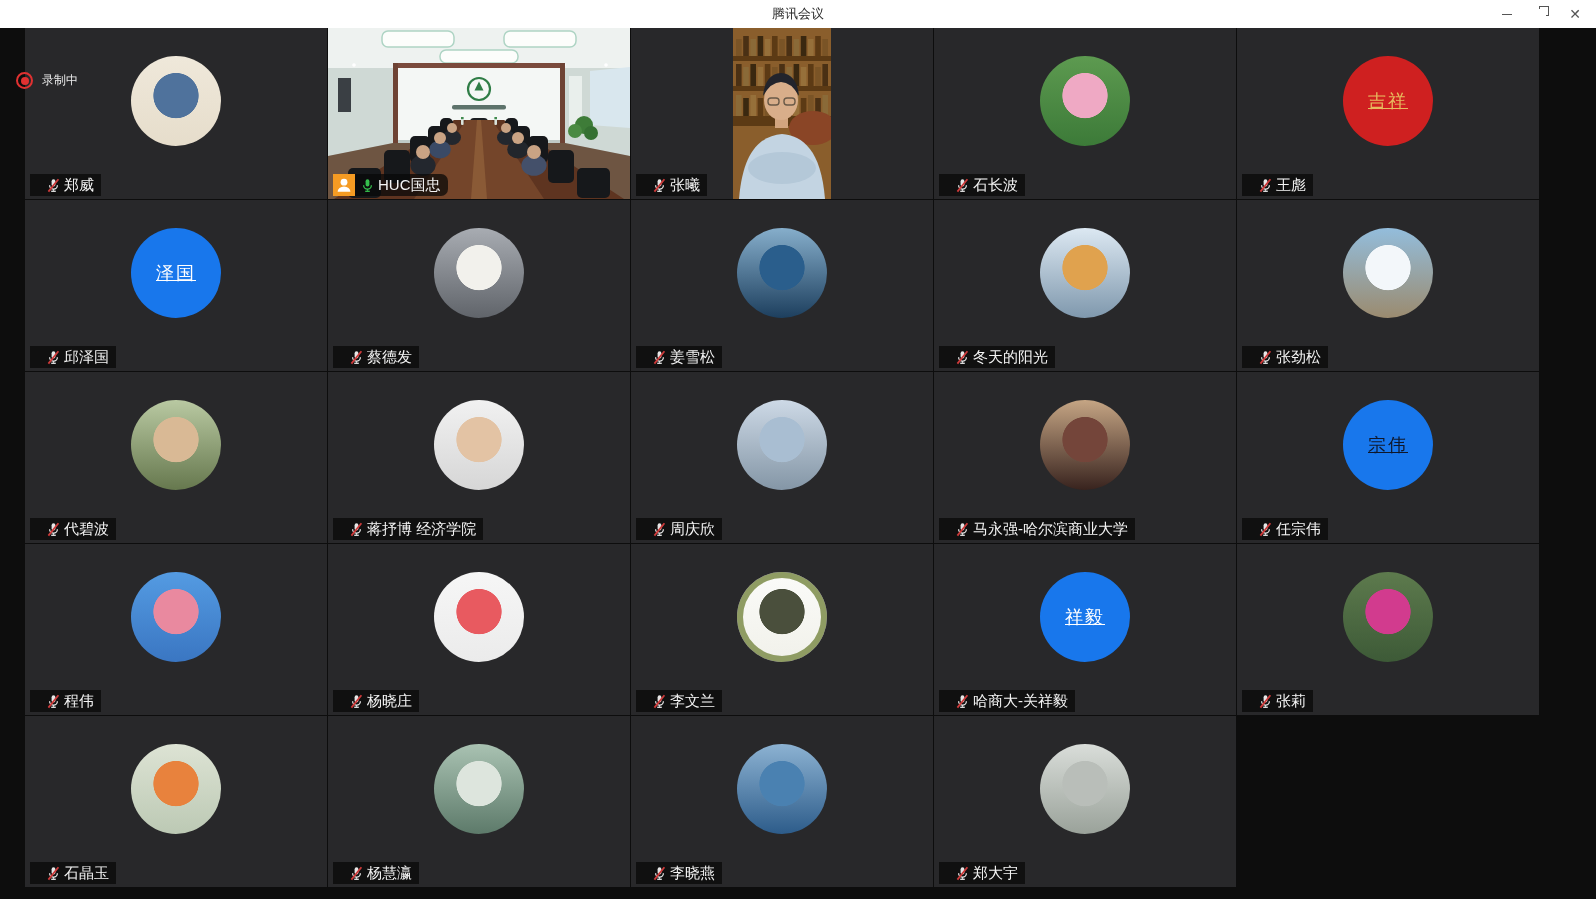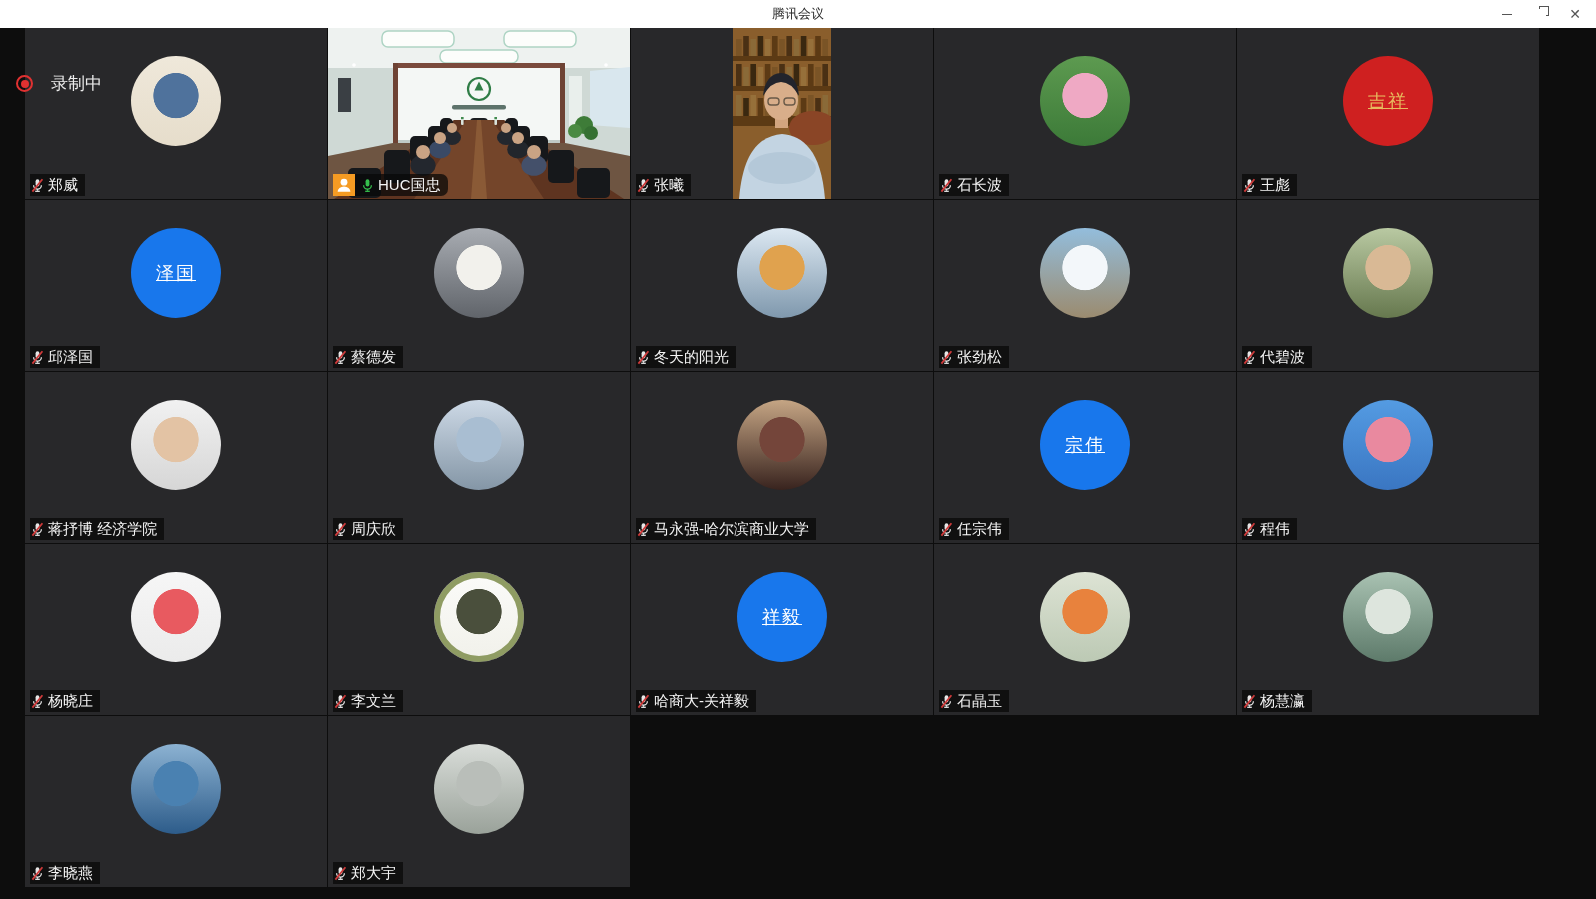--- a/index.html
+++ b/index.html
@@ -26,27 +26,27 @@
   .cell{background:#28282a;position:relative;overflow:hidden;
     display:flex;align-items:center;justify-content:center;}
   .cell.active{box-shadow:inset 0 0 0 2px #25b864;}
   .avatar{width:90px;height:90px;border-radius:50%;margin-bottom:26px;
     display:flex;align-items:center;justify-content:center;
     font-size:18px;letter-spacing:2px;user-select:none;text-decoration:underline;}
   .video-fill{position:absolute;left:0;top:0;width:100%;height:100%;}
   .video-strip{width:98px;height:171px;display:block;}
   .name-tag{position:absolute;left:5px;bottom:3px;height:22px;max-width:290px;
     background:rgba(8,8,8,0.74);color:#f4f4f4;font-size:15px;
-    display:flex;align-items:center;padding:0 7px 0 0;gap:3px;white-space:nowrap;z-index:4;}
+    display:flex;align-items:center;padding:0 7px 0 16px;gap:3px;white-space:nowrap;z-index:4;}
   .name-tag.with-badge{padding-left:0;border-radius:7px;}
   .badge{width:22px;height:22px;flex:0 0 22px;margin-right:2px;display:block;}
   .mic{flex:0 0 15px;display:block;}
   
-  .recording{position:absolute;left:16px;top:72px;display:flex;align-items:center;gap:18px;
-    color:#ececec;font-size:17px;z-index:9;}
+  .recording{position:absolute;left:16px;top:72px;display:flex;align-items:center;gap:9px;
+    color:#ececec;font-size:12px;z-index:9;}
   .rec-dot{width:13px;height:13px;border:2px solid #e03131;border-radius:50%;position:relative;display:block;}
   .rec-dot::after{content:"";position:absolute;left:2.5px;top:2.5px;width:8px;height:8px;background:#e03131;border-radius:50%;}
 </style>
 </head>
 <body>
 
 <div class="titlebar">
   <div class="title">腾讯会议</div>
   <div class="win-controls">
     <div class="win-btn">
@@ -279,20 +279,33 @@
           <rect x="5.6" y="1.3" width="3.8" height="7.2" rx="1.9" fill="#e6e6e6"></rect>
           <path d="M3.6,7.2 a3.9,3.9 0 0 0 7.8,0" fill="none" stroke="#e6e6e6" stroke-width="1.3"></path>
           <line x1="7.5" y1="11.1" x2="7.5" y2="12.8" stroke="#e6e6e6" stroke-width="1.3"></line>
           <line x1="5.2" y1="13.3" x2="9.8" y2="13.3" stroke="#e6e6e6" stroke-width="1.3"></line>
           <line x1="2.4" y1="13.6" x2="12.4" y2="1.2" stroke="#cf3a3a" stroke-width="1.8"></line>
         </svg>
         <span>蔡德发</span>
       </div>
     </div>
     <div class="cell">
+      <div class="avatar" style="background: radial-gradient(circle at 50% 44%, rgb(42, 94, 140) 0px, rgb(42, 94, 140) 33%, rgba(0, 0, 0, 0) 34%), linear-gradient(rgb(134, 174, 203) 0%, rgb(29, 63, 94) 100%);"></div>
+      <div class="name-tag">
+        <svg class="mic" viewBox="0 0 15 15" preserveAspectRatio="none">
+          <rect x="5.6" y="1.3" width="3.8" height="7.2" rx="1.9" fill="#e6e6e6"></rect>
+          <path d="M3.6,7.2 a3.9,3.9 0 0 0 7.8,0" fill="none" stroke="#e6e6e6" stroke-width="1.3"></path>
+          <line x1="7.5" y1="11.1" x2="7.5" y2="12.8" stroke="#e6e6e6" stroke-width="1.3"></line>
+          <line x1="5.2" y1="13.3" x2="9.8" y2="13.3" stroke="#e6e6e6" stroke-width="1.3"></line>
+          <line x1="2.4" y1="13.6" x2="12.4" y2="1.2" stroke="#cf3a3a" stroke-width="1.8"></line>
+        </svg>
+        <span>姜雪松</span>
+      </div>
+    </div>
+    <div class="cell">
       <div class="avatar" style="background: radial-gradient(circle at 50% 44%, rgb(224, 162, 78) 0px, rgb(224, 162, 78) 33%, rgba(0, 0, 0, 0) 34%), linear-gradient(rgb(220, 232, 242) 0%, rgb(127, 152, 173) 100%);"></div>
       <div class="name-tag">
         <svg class="mic" viewBox="0 0 15 15" preserveAspectRatio="none">
           <rect x="5.6" y="1.3" width="3.8" height="7.2" rx="1.9" fill="#e6e6e6"></rect>
           <path d="M3.6,7.2 a3.9,3.9 0 0 0 7.8,0" fill="none" stroke="#e6e6e6" stroke-width="1.3"></path>
           <line x1="7.5" y1="11.1" x2="7.5" y2="12.8" stroke="#e6e6e6" stroke-width="1.3"></line>
           <line x1="5.2" y1="13.3" x2="9.8" y2="13.3" stroke="#e6e6e6" stroke-width="1.3"></line>
           <line x1="2.4" y1="13.6" x2="12.4" y2="1.2" stroke="#cf3a3a" stroke-width="1.8"></line>
         </svg>
         <span>冬天的阳光</span>
@@ -357,21 +370,21 @@
           <rect x="5.6" y="1.3" width="3.8" height="7.2" rx="1.9" fill="#e6e6e6"></rect>
           <path d="M3.6,7.2 a3.9,3.9 0 0 0 7.8,0" fill="none" stroke="#e6e6e6" stroke-width="1.3"></path>
           <line x1="7.5" y1="11.1" x2="7.5" y2="12.8" stroke="#e6e6e6" stroke-width="1.3"></line>
           <line x1="5.2" y1="13.3" x2="9.8" y2="13.3" stroke="#e6e6e6" stroke-width="1.3"></line>
           <line x1="2.4" y1="13.6" x2="12.4" y2="1.2" stroke="#cf3a3a" stroke-width="1.8"></line>
         </svg>
         <span>马永强-哈尔滨商业大学</span>
       </div>
     </div>
     <div class="cell">
-      <div class="avatar" style="background: rgb(24, 119, 236); color: #ffffff; text-align: center;">宗伟</div>
+      <div class="avatar" style="background: rgb(24, 119, 236); color: #0f172a; text-align: center;">宗伟</div>
       <div class="name-tag">
         <svg class="mic" viewBox="0 0 15 15" preserveAspectRatio="none">
           <rect x="5.6" y="1.3" width="3.8" height="7.2" rx="1.9" fill="#e6e6e6"></rect>
           <path d="M3.6,7.2 a3.9,3.9 0 0 0 7.8,0" fill="none" stroke="#e6e6e6" stroke-width="1.3"></path>
           <line x1="7.5" y1="11.1" x2="7.5" y2="12.8" stroke="#e6e6e6" stroke-width="1.3"></line>
           <line x1="5.2" y1="13.3" x2="9.8" y2="13.3" stroke="#e6e6e6" stroke-width="1.3"></line>
           <line x1="2.4" y1="13.6" x2="12.4" y2="1.2" stroke="#cf3a3a" stroke-width="1.8"></line>
         </svg>
         <span>任宗伟</span>
       </div>
@@ -419,20 +432,33 @@
       <div class="avatar" style="background: rgb(24, 119, 236); color: #ffffff;">祥毅</div>
       <div class="name-tag">
         <svg class="mic" viewBox="0 0 15 15" preserveAspectRatio="none">
           <rect x="5.6" y="1.3" width="3.8" height="7.2" rx="1.9" fill="#e6e6e6"></rect>
           <path d="M3.6,7.2 a3.9,3.9 0 0 0 7.8,0" fill="none" stroke="#e6e6e6" stroke-width="1.3"></path>
           <line x1="7.5" y1="11.1" x2="7.5" y2="12.8" stroke="#e6e6e6" stroke-width="1.3"></line>
           <line x1="5.2" y1="13.3" x2="9.8" y2="13.3" stroke="#e6e6e6" stroke-width="1.3"></line>
           <line x1="2.4" y1="13.6" x2="12.4" y2="1.2" stroke="#cf3a3a" stroke-width="1.8"></line>
         </svg>
         <span>哈商大-关祥毅</span>
+      </div>
+    </div>
+    <div class="cell">
+      <div class="avatar" style="background: radial-gradient(circle at 50% 44%, rgb(210, 59, 142) 0px, rgb(210, 59, 142) 33%, rgba(0, 0, 0, 0) 34%), linear-gradient(rgb(93, 122, 77) 0%, rgb(61, 90, 55) 100%);"></div>
+      <div class="name-tag">
+        <svg class="mic" viewBox="0 0 15 15" preserveAspectRatio="none">
+          <rect x="5.6" y="1.3" width="3.8" height="7.2" rx="1.9" fill="#e6e6e6"></rect>
+          <path d="M3.6,7.2 a3.9,3.9 0 0 0 7.8,0" fill="none" stroke="#e6e6e6" stroke-width="1.3"></path>
+          <line x1="7.5" y1="11.1" x2="7.5" y2="12.8" stroke="#e6e6e6" stroke-width="1.3"></line>
+          <line x1="5.2" y1="13.3" x2="9.8" y2="13.3" stroke="#e6e6e6" stroke-width="1.3"></line>
+          <line x1="2.4" y1="13.6" x2="12.4" y2="1.2" stroke="#cf3a3a" stroke-width="1.8"></line>
+        </svg>
+        <span>张莉</span>
       </div>
     </div>
     <div class="cell">
       <div class="avatar" style="background: radial-gradient(circle at 50% 44%, rgb(232, 130, 61) 0px, rgb(232, 130, 61) 33%, rgba(0, 0, 0, 0) 34%), linear-gradient(rgb(221, 227, 212) 0%, rgb(188, 201, 180) 100%);"></div>
       <div class="name-tag">
         <svg class="mic" viewBox="0 0 15 15" preserveAspectRatio="none">
           <rect x="5.6" y="1.3" width="3.8" height="7.2" rx="1.9" fill="#e6e6e6"></rect>
           <path d="M3.6,7.2 a3.9,3.9 0 0 0 7.8,0" fill="none" stroke="#e6e6e6" stroke-width="1.3"></path>
           <line x1="7.5" y1="11.1" x2="7.5" y2="12.8" stroke="#e6e6e6" stroke-width="1.3"></line>
           <line x1="5.2" y1="13.3" x2="9.8" y2="13.3" stroke="#e6e6e6" stroke-width="1.3"></line>

